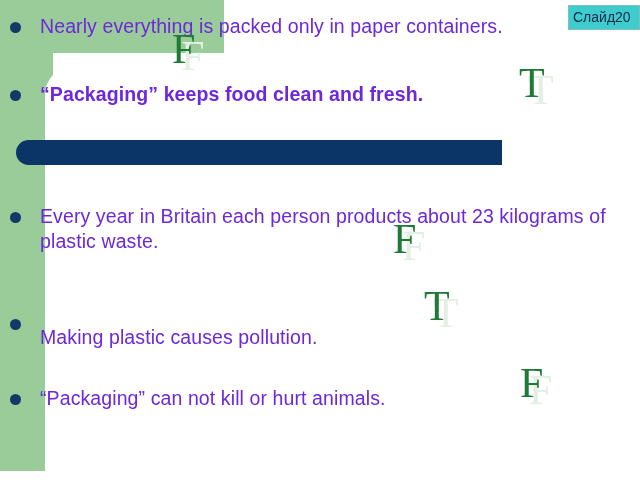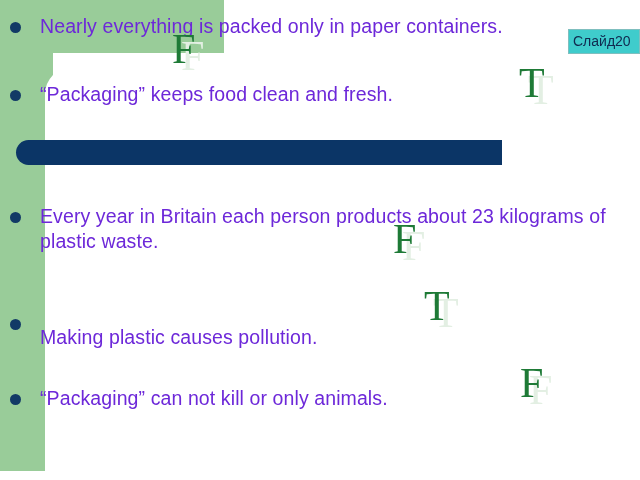--- a/index.html
+++ b/index.html
@@ -81,21 +81,20 @@
     background: #3FCCCC;
     border: 1px solid #7FBFBF;
     box-sizing: border-box;
     color: #10294F;
     font-size: 14px;
     line-height: 23px;
     padding-left: 4px;
     z-index: 6;
     white-space: nowrap;
     overflow: hidden;
-    margin-top: 24px;
   }
 
   
   .bullets {
     position: absolute;
     left: 0;
     top: 0;
     width: 640px;
     height: 480px;
     z-index: 5;
@@ -124,21 +123,21 @@
     letter-spacing: 0.1px;
   }
 
   
   .b1 { top: 8px;   }
   .b1 .bullet-dot  { top: 14px; }
   .b1 .bullet-text { top: 6px; width: 500px; }
 
   .b2 { top: 76px;  }
   .b2 .bullet-dot  { top: 14px; }
-  .b2 .bullet-text { top: 6px; width: 520px; }
+  .b2 .bullet-text { top: 6px; width: 520px; font-weight: bold; }
 
   .b3 { top: 198px; }
   .b3 .bullet-dot  { top: 14px; }
   .b3 .bullet-text { top: 6px; width: 588px; }
 
   .b4 { top: 305px; }
   .b4 .bullet-dot  { top: 14px; }
   .b4 .bullet-text { top: 20px; width: 420px; }
 
   .b5 { top: 380px; }
@@ -199,21 +198,21 @@
       <span class="bullet-text">Every year in Britain each person products about 23 kilograms of plastic waste.</span>
     </div>
 
     <div class="bullet-item b4">
       <span class="bullet-dot"></span>
       <span class="bullet-text">Making plastic causes pollution.</span>
     </div>
 
     <div class="bullet-item b5">
       <span class="bullet-dot"></span>
-      <span class="bullet-text">“Packaging” can not  kill or only animals.</span>
+      <span class="bullet-text">“Packaging” can not  kill or hurt animals.</span>
     </div>
 
   </div>
 
   <span class="stamp stamp-f1">
     <span class="ghost">F</span>
     <span class="main">F</span>
   </span>
 
   <span class="stamp stamp-t1">

